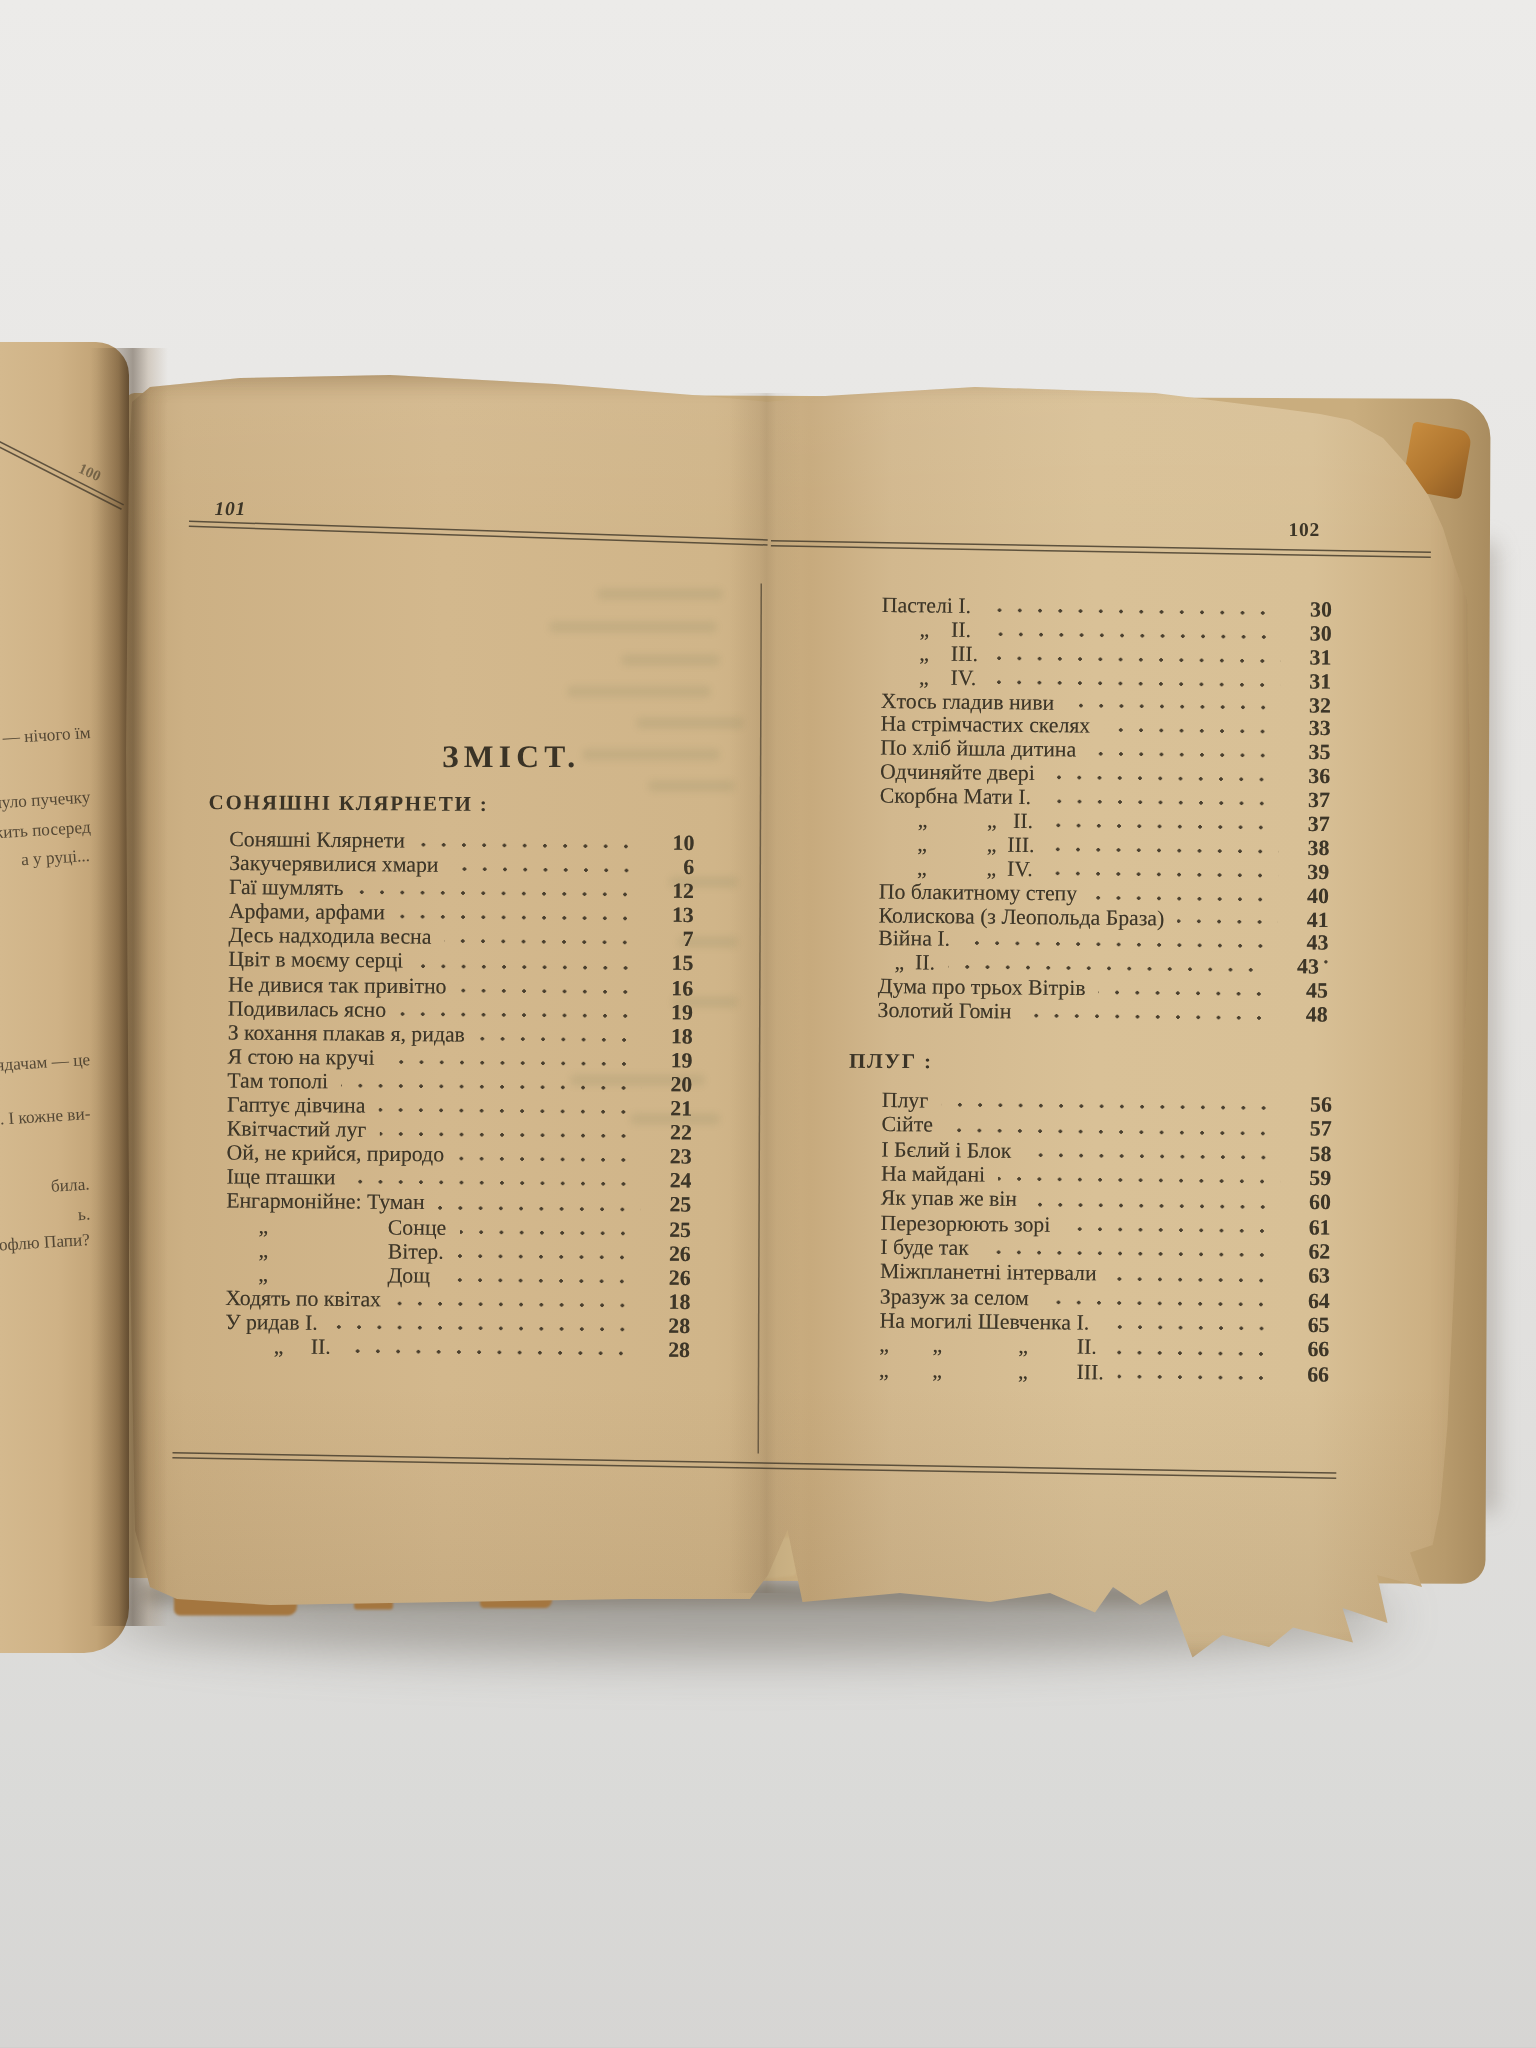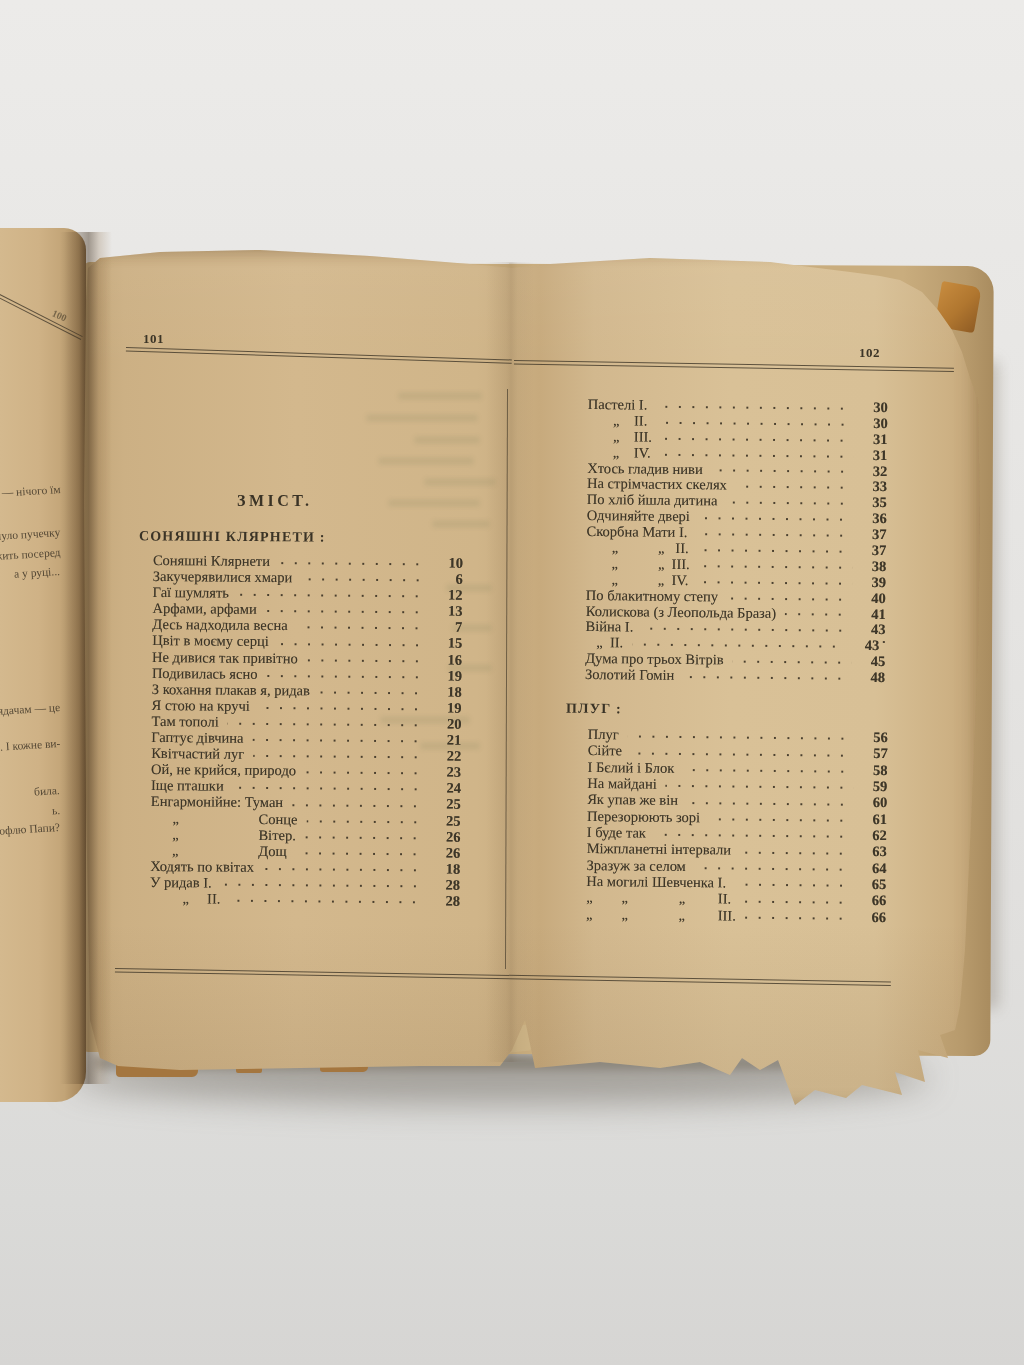--- a/index.html
+++ b/index.html
@@ -63,31 +63,31 @@
   .gutter-left{position:absolute;left:60px;top:232px;width:52px;height:852px;
     background:linear-gradient(90deg,rgba(70,50,28,0) 0%,rgba(70,50,28,.22) 30%,rgba(58,40,20,.42) 55%,rgba(130,98,60,.22) 75%,rgba(130,98,60,0) 100%);}
   .gutter-center{position:absolute;left:486px;top:262px;width:48px;height:800px;
     background:linear-gradient(90deg,rgba(95,72,44,0) 0%,rgba(95,72,44,.10) 42%,rgba(95,72,44,.16) 52%,rgba(95,72,44,.06) 66%,rgba(95,72,44,0) 100%);}
 
   
   .ghost{position:absolute;height:8px;border-radius:4px;background:rgba(104,110,76,.11);filter:blur(2px);}
 
   
   .pagenum{position:absolute;font-size:13px;font-weight:700;color:#3c3527;letter-spacing:.5px;}
-  #pagenum-left{left:143px;top:331px;}
+  #pagenum-left{left:143px;top:331px;font-style:italic;}
   #pagenum-right{left:859px;top:345px;font-family:Liberation Serif, serif;}
   .rule{position:absolute;height:1.1px;background:#4c4231;box-shadow:0 3.4px 0 0 #4c4231;
     transform-origin:left center;opacity:.88;}
   #rule-left-top{left:126px;top:347px;width:386px;transform:rotate(1.85deg);}
   #rule-right-top{left:514px;top:360px;width:440px;transform:rotate(1.0deg);}
   #rule-bottom{left:115px;top:968px;width:776px;transform:rotate(1.0deg);}
   #divider{position:absolute;left:506px;top:389px;width:1.2px;height:580px;
     background:rgba(76,65,47,.72);transform:rotate(.2deg);}
-  #title-zmist{position:absolute;left:237px;top:492px;width:150px;text-align:left;
-    font-size:16px;font-weight:700;letter-spacing:3.5px;color:#3a3326;}
+  #title-zmist{position:absolute;left:237px;top:492px;width:150px;text-align:right;
+    font-size:21px;font-weight:700;letter-spacing:3.5px;color:#3a3326;}
   .section-heading{position:absolute;font-size:14px;font-weight:700;letter-spacing:1.2px;color:#3a3326;}
   #heading-sonyashni{left:139px;top:529px;transform:rotate(.4deg);}
   #heading-plug{left:566px;top:701px;transform:rotate(.5deg);}
 
   .toc{position:absolute;color:#3d3628;font-size:14.5px;
     text-shadow:0 0 .4px rgba(60,50,35,.45);}
   #left-toc{left:153px;top:552px;width:310px;transform:rotate(.5deg);transform-origin:left top;}
   #right-toc{left:588px;top:396px;width:300px;transform:rotate(.6deg);transform-origin:left top;}
   #plug-toc{left:588px;top:726px;width:300px;transform:rotate(.6deg);transform-origin:left top;}
   .toc-row{display:flex;align-items:baseline;}

